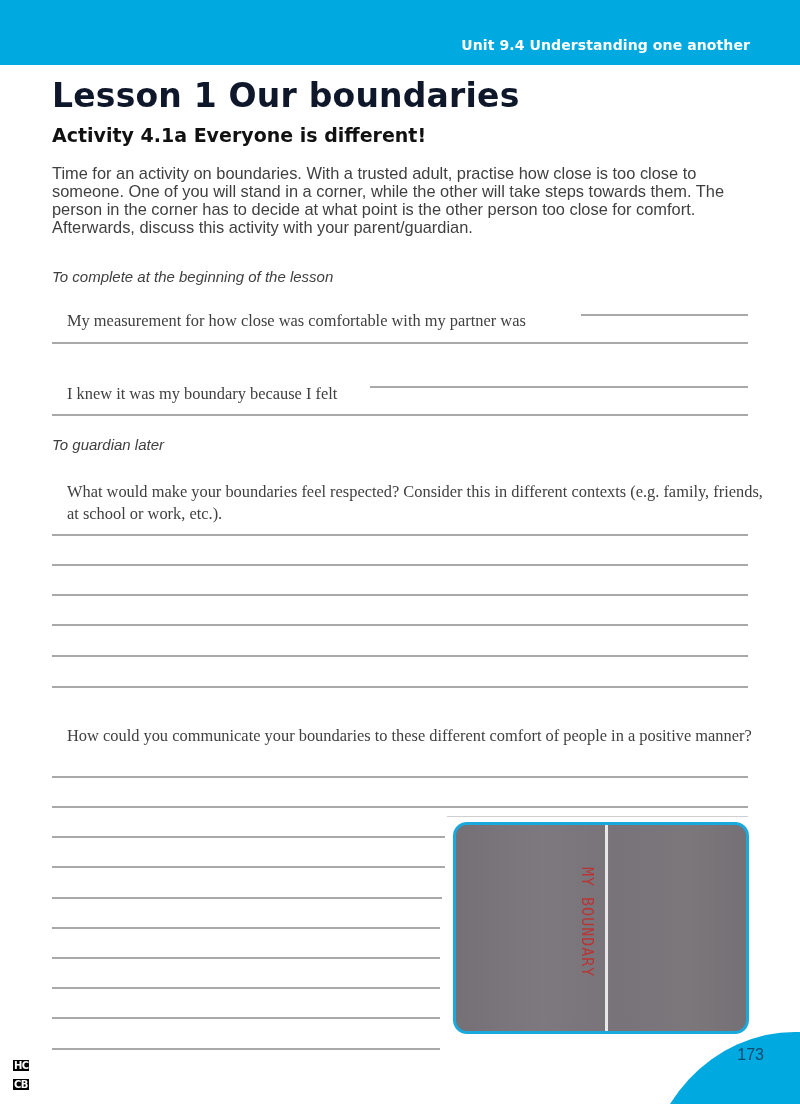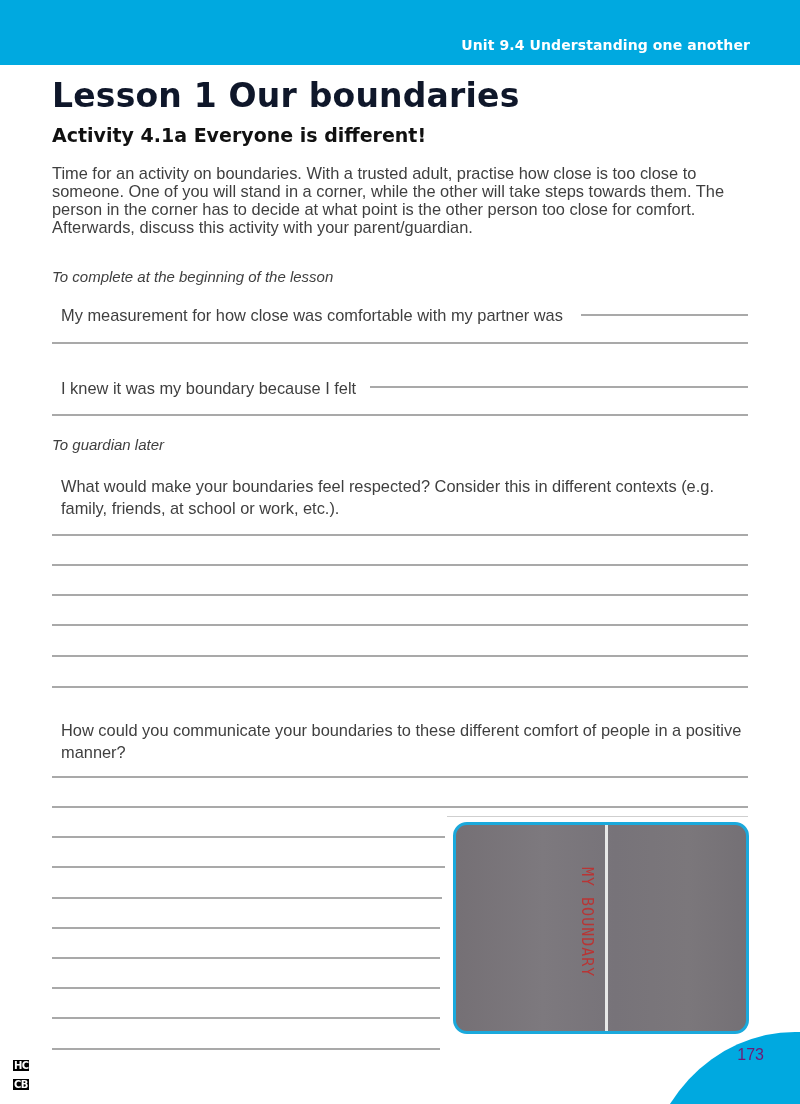--- a/index.html
+++ b/index.html
@@ -3,27 +3,27 @@
 <meta charset="utf-8">
 <style>
   html, body { margin: 0; padding: 0; }
   body { width: 800px; height: 1104px; background: #ffffff; position: relative; overflow: hidden; font-family: "DejaVu Sans", sans-serif; color: #3a3a3a; }
   .header-band { position: absolute; left: 0; top: 0; width: 800px; height: 65px; background: #00a9e0; }
   .header-band .unit { position: absolute; right: 50px; top: 37px; color: #ffffff; font-family: "DejaVu Sans", sans-serif; font-weight: bold; font-size: 14px; letter-spacing: 0.1px; }
   .lesson-title { position: absolute; left: 52px; top: 76px; color: #0f172a; font-family: "DejaVu Sans", sans-serif; font-weight: bold; font-size: 33px; letter-spacing: 0.2px; margin: 0; }
   .activity-title { position: absolute; left: 52px; top: 124px; color: #111111; font-family: "DejaVu Sans", sans-serif; font-weight: bold; font-size: 19px; margin: 0; }
   .intro { position: absolute; left: 52px; top: 164px; width: 710px; font-family: "Liberation Sans", sans-serif; font-size: 16.4px; line-height: 18px; color: #3f3f3f; margin: 0; }
   .italic-label { position: absolute; left: 52px; font-family: "Liberation Sans", sans-serif; font-style: italic; font-size: 15px; color: #3f3f3f; }
-  .prompt { position: absolute; left: 52px; font-family: Liberation Sans, sans-serif; font-size: 16.4px; line-height: 22px; color: #3f3f3f; margin: 9px; }
+  .prompt { position: absolute; left: 52px; font-family: Liberation Serif, serif; font-size: 16.4px; line-height: 22px; color: #3f3f3f; margin: 15px; }
   .rule { position: absolute; height: 2px; background: #a9a9a9; }
   .image-box { position: absolute; left: 453px; top: 822px; width: 290px; height: 206px; border: 3px solid #1aa9dc; border-radius: 14px; background: linear-gradient(90deg, #757075 0%, #7d797e 30%, #777379 55%, #7b777b 80%, #747075 100%); overflow: hidden; }
   .image-box .white-line { position: absolute; left: 149px; top: 0; width: 3px; height: 100%; background: #e8e8e8; }
   .image-box .boundary-text { position: absolute; left: 122px; top: 42px; color: #b83535; font-family: "DejaVu Sans Mono", monospace; font-size: 15px; letter-spacing: 1px; writing-mode: vertical-rl; }
   .page-blob { position: absolute; left: 645px; top: 1032px; width: 300px; height: 230px; background: #00a9e0; border-radius: 50% 0 0 0 / 70% 0 0 0; }
-  .page-number { position: absolute; right: 36px; top: 1046px; color: #701a75; font-family: "Liberation Sans", sans-serif; font-size: 16px; }
+  .page-number { position: absolute; right: 36px; top: 1046px; color: #0c4a6e; font-family: "Liberation Sans", sans-serif; font-size: 16px; }
   .logo { position: absolute; left: 13px; top: 1052px; width: 16px; font-family: "DejaVu Sans", sans-serif; font-weight: bold; font-size: 10px; line-height: 11px; }
   .logo span { display: block; background: #000; color: #fff; padding: 0 1px; margin-bottom: 1px; letter-spacing: -0.5px; margin-top: 8px; }
 </style>
 </head>
 <body>
 
 <div class="header-band">
   <div class="unit">Unit 9.4 Understanding one another</div>
 </div>
 

